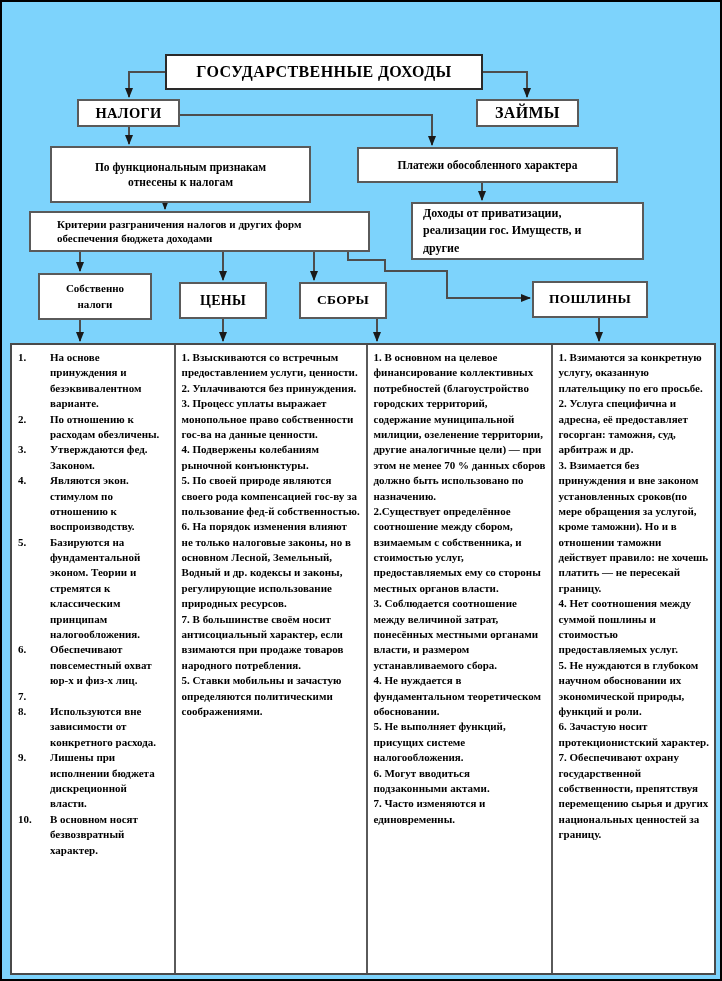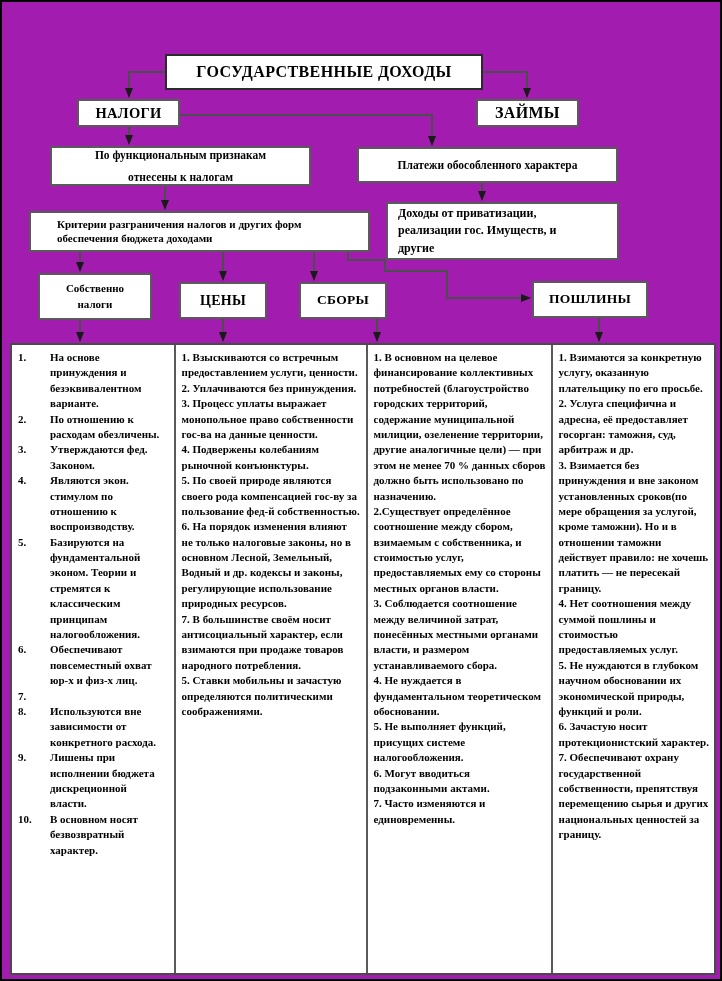--- a/index.html
+++ b/index.html
@@ -1,34 +1,34 @@
 <!DOCTYPE html>
 <html><head>
 <meta charset="utf-8">
 <style>
   html,body{margin:0;padding:0;background:#fff;}
   .page{
-    position:relative;width:722px;height:981px;background:#a21caf;
+    position:relative;width:722px;height:981px;background:#7dd3fc;
     border:2px solid #000;box-sizing:border-box;overflow:hidden;
     font-family:"Liberation Serif","DejaVu Serif",serif;font-weight:bold;color:#000;
   }
   svg.wires{position:absolute;left:0;top:0;z-index:1;pointer-events:none;}
   .node{
     position:absolute;z-index:2;background:#fff;border:2px solid #5a5a5a;
     box-sizing:border-box;display:flex;flex-direction:column;align-items:center;justify-content:center;
     text-align:center;line-height:1.25;
   }
   .node.leftalign{align-items:flex-start;text-align:left;}
   .n-title{left:163px;top:52px;width:318px;height:36px;font-size:16px;letter-spacing:.4px;border-color:#2a2a2a;}
   .n-taxes{left:75px;top:97px;width:103px;height:28px;font-size:14.5px;letter-spacing:.3px;}
   .n-loans{left:474px;top:97px;width:103px;height:28px;font-size:16px;letter-spacing:.3px;}
-  .n-func{left:48px;top:144px;width:261px;height:40px;font-size:11.5px;justify-content:space-between;}
+  .n-func{left:48px;top:144px;width:261px;height:57px;font-size:11.5px;}
   .n-paym{left:355px;top:145px;width:261px;height:36px;font-size:11.5px;}
   .n-crit{left:27px;top:209px;width:341px;height:41px;font-size:11px;padding-left:26px;}
-  .n-priv{left:384px;top:200px;width:233px;height:58px;font-size:12px;padding-left:10px;line-height:1.45;}
+  .n-priv{left:409px;top:200px;width:233px;height:58px;font-size:12px;padding-left:10px;line-height:1.45;}
   .n-own{left:36px;top:271px;width:114px;height:47px;font-size:11px;line-height:1.4;}
   .n-price{left:177px;top:280px;width:88px;height:37px;font-size:14px;letter-spacing:.3px;}
   .n-fees{left:297px;top:280px;width:88px;height:37px;font-size:13.5px;letter-spacing:.3px;}
   .n-duty{left:530px;top:279px;width:116px;height:37px;font-size:13.5px;letter-spacing:.3px;}
   .ctable{
     position:absolute;left:8px;top:341px;width:706px;height:632px;z-index:2;
     display:flex;border:2px solid #4a4a4a;box-sizing:border-box;background:#fff;
   }
   .col{box-sizing:border-box;overflow:hidden;font-size:11px;line-height:1.4;padding:5px 5px 4px 6px;}
   .col + .col{border-left:2px solid #5a5a5a;}

